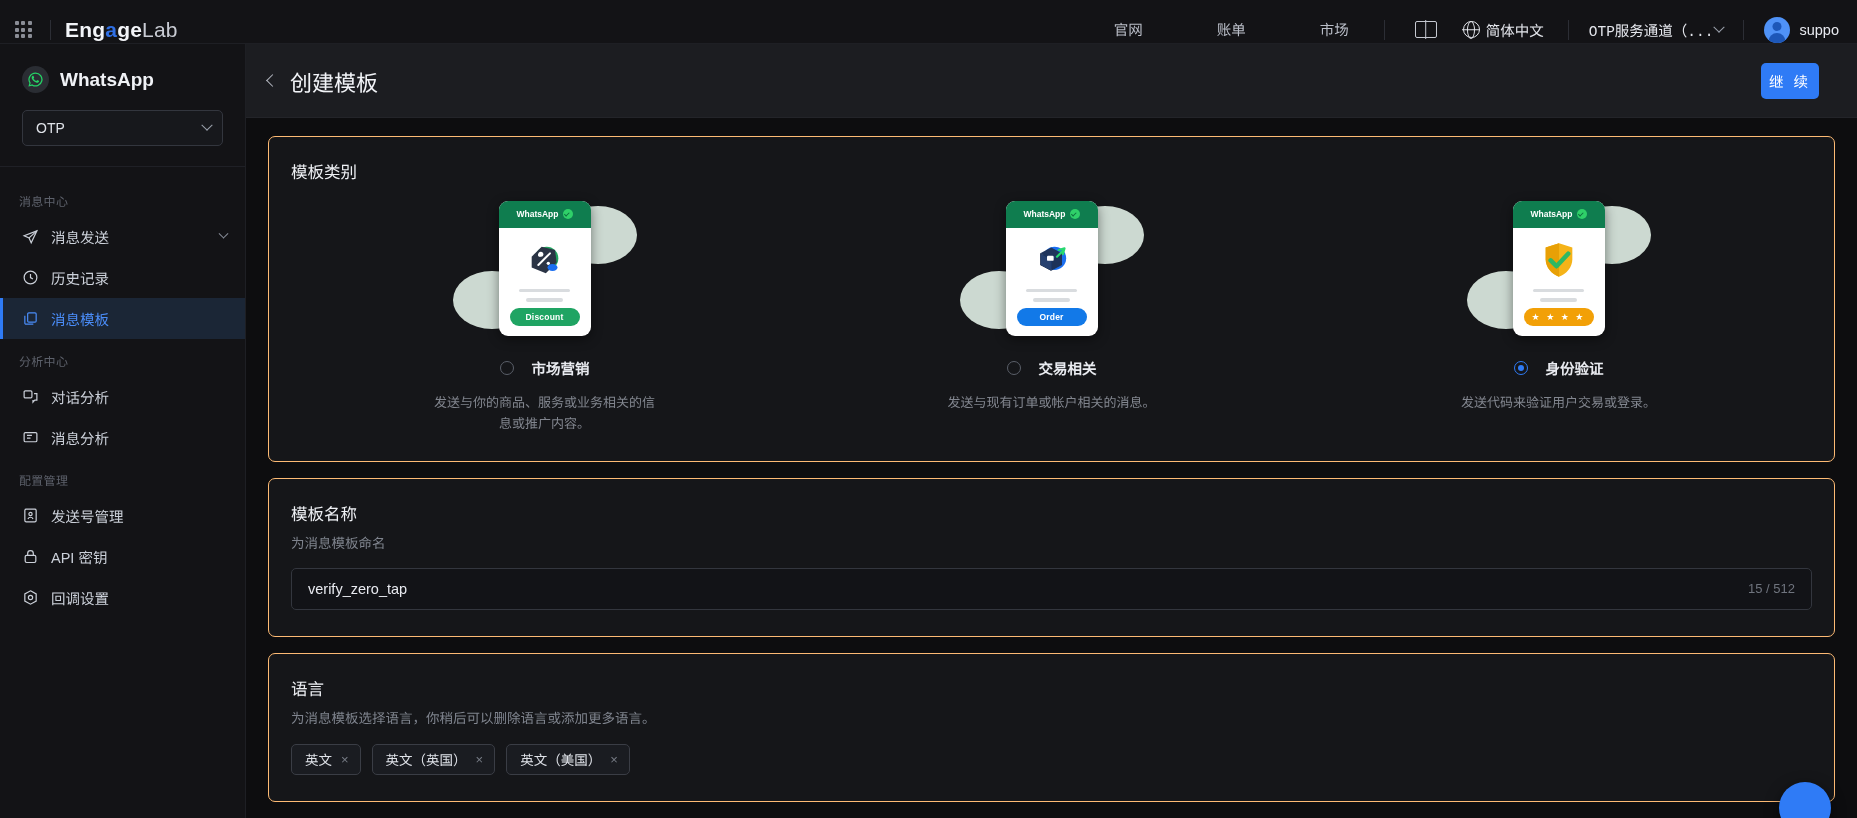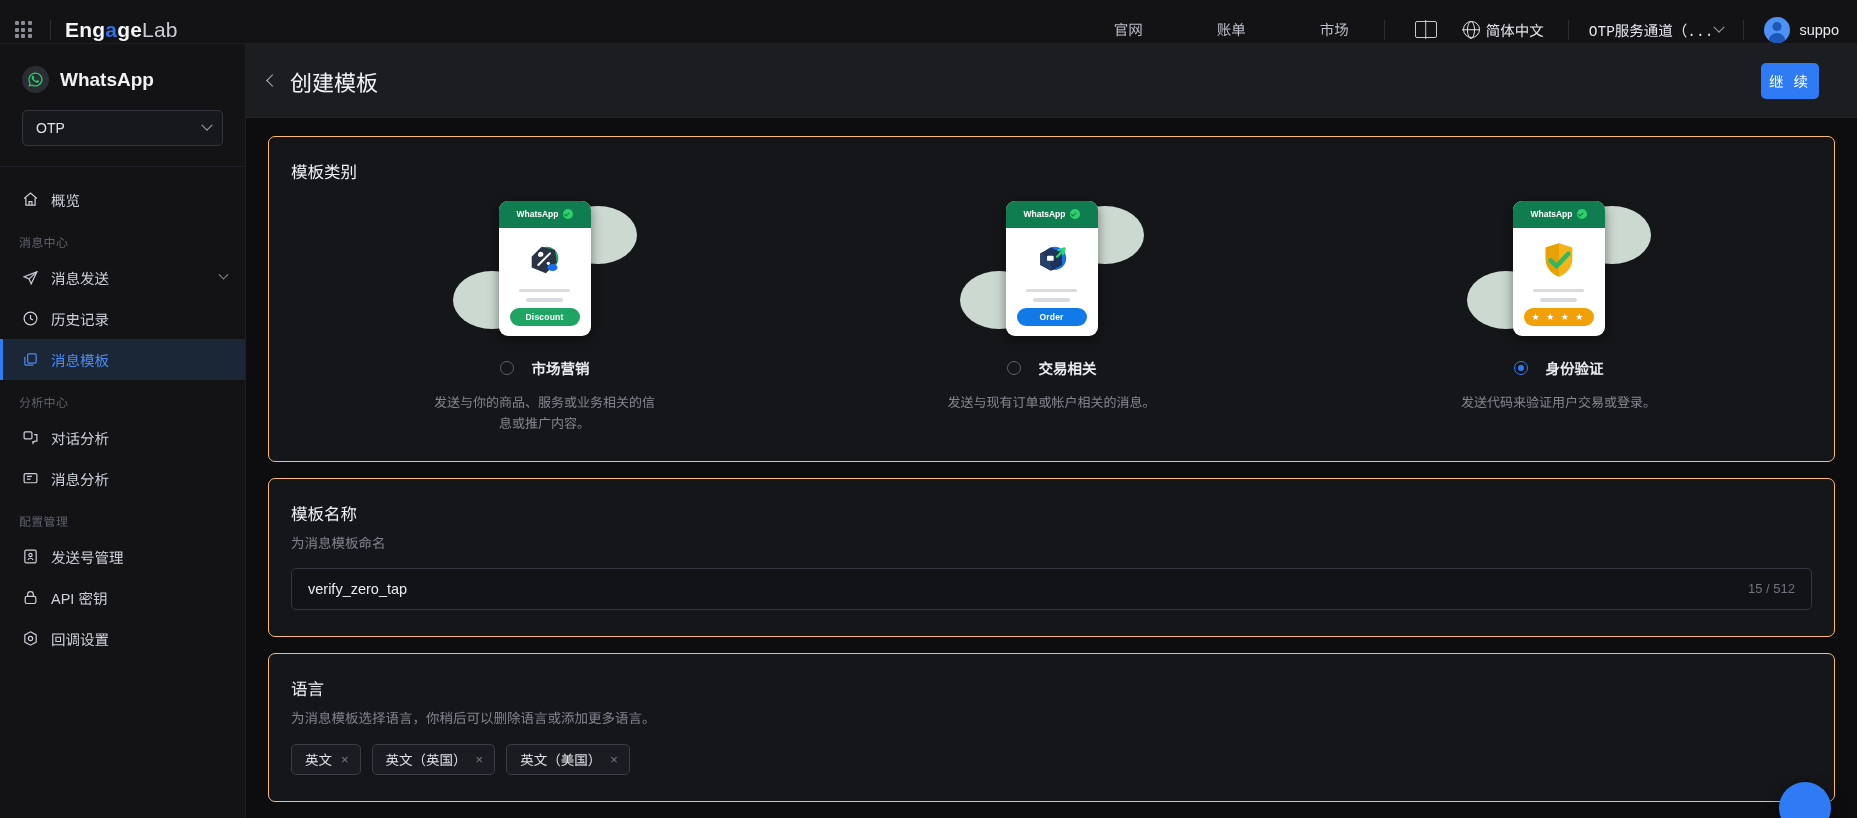--- a/index.html
+++ b/index.html
@@ -368,30 +368,20 @@
         </span>
         <span class="wa-title">WhatsApp</span>
       </div>
       <div class="otp-select">
         <span>OTP</span>
         <span class="chev-d"></span>
       </div>
     </div>
     <div class="side-sep"></div>
     <div class="side-nav" id="side-nav">
-        <div class="nav-item">
-          <span class="ni-ic">
-            <svg width="17" height="17" viewBox="0 0 24 24" fill="none" stroke="currentColor" stroke-width="1.7">
-              <path d="M3 10.5 12 3l9 7.5"></path>
-              <path d="M5.5 9.8V20h13V9.8"></path>
-              <path d="M10 20v-5h4v5"></path>
-            </svg>
-          </span>
-          <span class="ni-lb">概览</span>
-        </div>
         <div class="nav-group-label">消息中心</div>
         <div class="nav-item">
           <span class="ni-ic">
             <svg width="17" height="17" viewBox="0 0 24 24" fill="none" stroke="currentColor" stroke-width="1.7">
               <path d="M21 4 3 11l7 3 3 7z"></path>
               <path d="M10 14l11-10"></path>
             </svg>
           </span>
           <span class="ni-lb">消息发送</span>
           <span class="ni-ch"></span>

